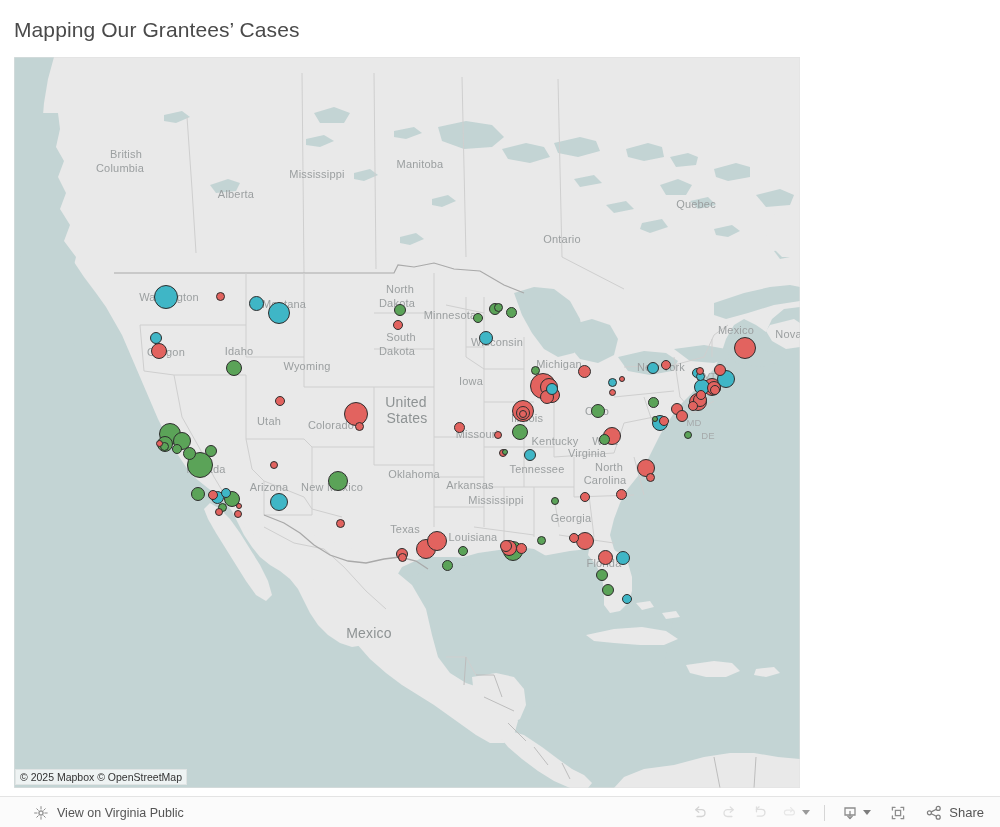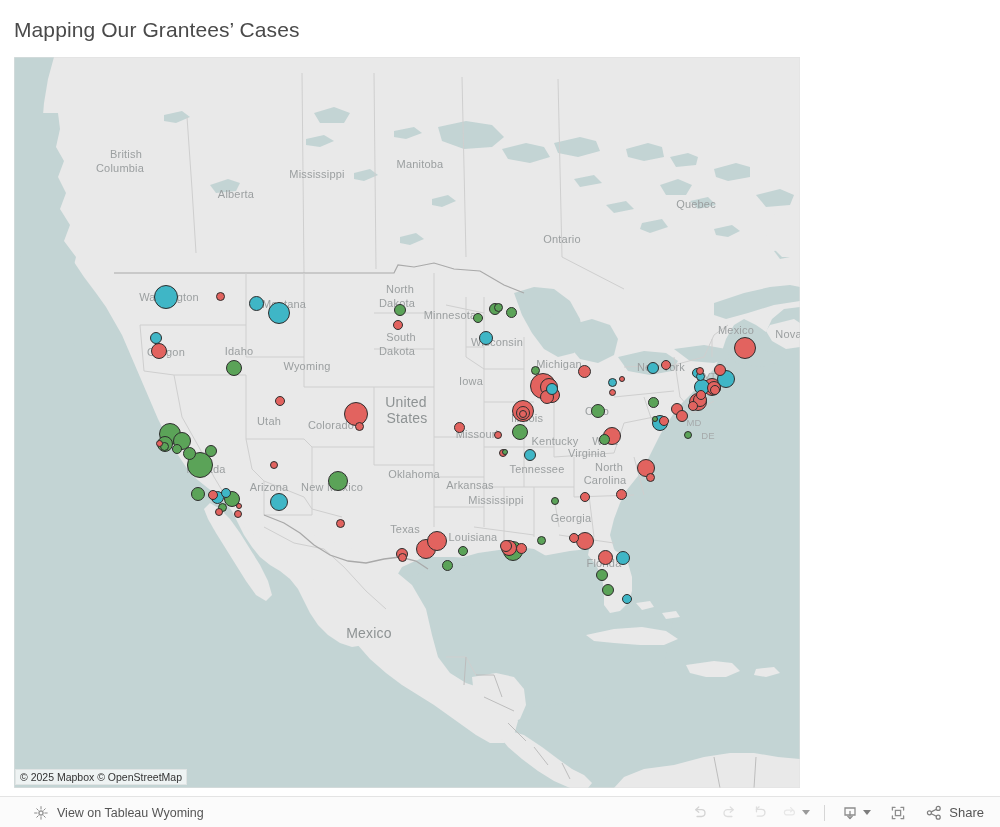--- a/index.html
+++ b/index.html
@@ -488,21 +488,21 @@
       <span>
         <svg width="16" height="16" viewBox="0 0 16 16">
           <g stroke="#8a8a8a" stroke-width="1" fill="none">
             <path d="M8 1.2v3.2M8 11.4v3.2M1.2 8h3.2M11.4 8h3.2"></path>
             <path d="M3.5 3.5l2 2M10.5 10.5l2 2M12.5 3.5l-2 2M5.5 10.5l-2 2"></path>
             <rect x="6.2" y="6.2" width="3.6" height="3.6"></rect>
             <path d="M8 5.2v1M8 9.8v1M5.2 8h1M9.8 8h1"></path>
           </g>
         </svg>
       </span>
-      <span class="lbl">View on Tableau Wyoming</span>
+      <span class="lbl">View on Virginia Public</span>
     </div>
 
     <div id="tool-right">
 
       <div class="tbtn disabled">
         <svg width="17" height="17" viewBox="0 0 18 18">
           <path d="M5.5 6 H11.2 a3.6 3.6 0 0 1 0 7.2 H6.4" stroke="#a6a6a6" stroke-width="1.4" fill="none" stroke-linecap="round"></path>
           <path d="M8.2 3.2 L5.0 6.0 L8.2 8.8" stroke="#a6a6a6" stroke-width="1.4" fill="none" stroke-linecap="round" stroke-linejoin="round"></path>
         </svg>
       </div>

